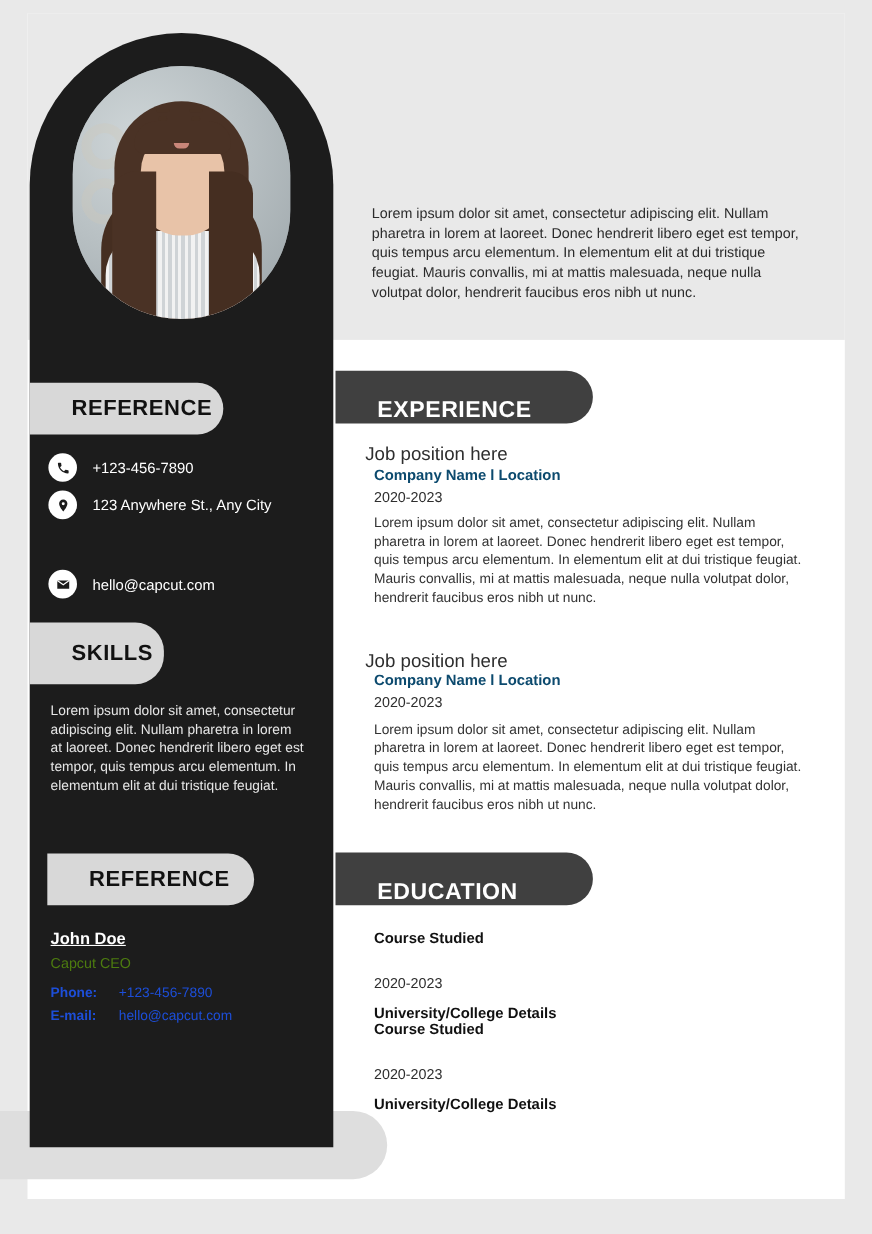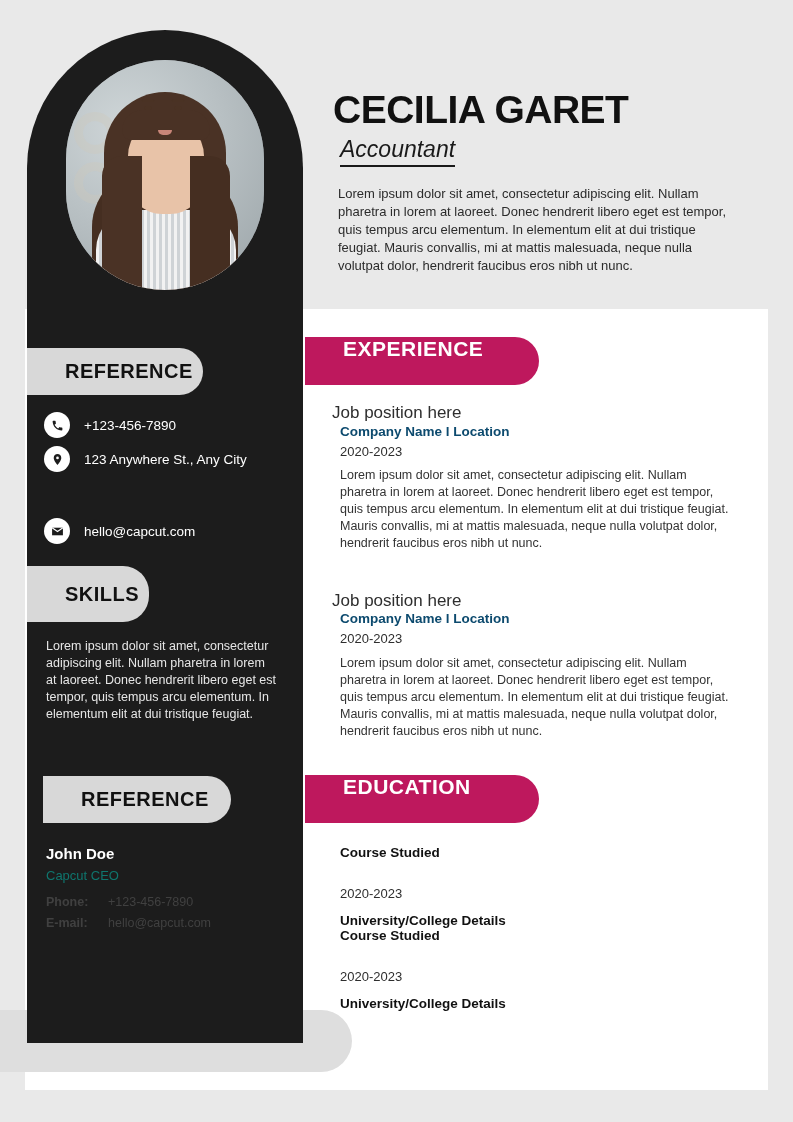--- a/index.html
+++ b/index.html
@@ -126,24 +126,24 @@
     position: absolute;
     background: #d8d8d8;
     border-top-right-radius: 26px;
     border-bottom-right-radius: 26px;
     display: flex; align-items: center;
     padding-left: 38px;
     font-weight: bold; letter-spacing: .5px; color: #111;
   }
   .tab-dark {
     position: absolute;
-    background: #be185d;
+    background: #404040;
     border-top-right-radius: 30px;
     border-bottom-right-radius: 30px;
-    display: flex; align-items: flex-start;
+    display: flex; align-items: flex-end;
     padding-left: 38px;
     font-weight: bold; letter-spacing: .5px; color: #fff;
   }
   #tab-contacts { left: 27px; top: 348px; width: 176px; height: 47px; font-size: 20px; }
   #tab-skills   { left: 27px; top: 566px; width: 122px; height: 56px; font-size: 20px; }
   #tab-reference{ left: 43px; top: 776px; width: 188px; height: 47px; font-size: 20px; }
   #tab-experience { left: 305px; top: 337px; width: 234px; height: 48px; font-size: 21px; }
   #tab-education  { left: 305px; top: 775px; width: 234px; height: 48px; font-size: 21px; }
 
   
@@ -160,23 +160,23 @@
   }
   .ci-icon svg { display:block; }
 
   
   .skills-text {
     position: absolute; left: 46px; top: 638px; width: 230px;
     font-size: 12.5px; line-height: 17px; color: #e6e6e6;
   }
 
   
-  .ref-name { position:absolute; left:46px; top:845px; font-size:15px; font-weight:bold; color:#fff;}
-  .ref-title { position:absolute; left:46px; top:868px; font-size:13px; color:#0f766e;}
-  .ref-row { position:absolute; left:46px; display:flex; gap:10px; font-size:12.5px; color:#404040;}
+  .ref-name { position:absolute; left:46px; top:845px; font-size:15px; font-weight:bold; color:#fff;text-decoration:underline;}
+  .ref-title { position:absolute; left:46px; top:868px; font-size:13px; color:#4d7c0f;}
+  .ref-row { position:absolute; left:46px; display:flex; gap:10px; font-size:12.5px; color:#1d4ed8;}
   .ref-row b { font-weight:bold; width:52px; display:inline-block; }
 
   
   .job-pos { position:absolute; left:332px; font-size:17px; color:#2e2e2e; }
   .job-co  { position:absolute; left:340px; font-size:13.5px; font-weight:bold; color:#0c4a6e; }
   .job-yrs { position:absolute; left:340px; font-size:13px; color:#2e2e2e; }
   .job-desc{ position:absolute; left:340px; width:392px; font-size:12.5px; line-height:17px; color:#333; }
   .edu-course { position:absolute; left:340px; font-size:13.5px; font-weight:bold; color:#111; }
   .edu-uni    { position:absolute; left:340px; font-size:13.5px; font-weight:bold; color:#111;margin-top:48px; }
   .edu-yrs    { position:absolute; left:340px; font-size:13px; color:#2e2e2e; }
@@ -204,22 +204,20 @@
       <div class="brow l"></div>
       <div class="brow r"></div>
       <div class="eye l"></div>
       <div class="eye r"></div>
       <div class="mouth"></div>
       <div class="hair-front-l"></div>
       <div class="hair-front-r"></div>
     </div>
   </div>
 
-  <div class="name">CECILIA GARET</div>
-  <div class="role">Accountant</div>
   <div class="intro">Lorem ipsum dolor sit amet, consectetur adipiscing elit. Nullam pharetra in lorem at laoreet. Donec hendrerit libero eget est tempor, quis tempus arcu elementum. In elementum elit at dui tristique feugiat. Mauris convallis, mi at mattis malesuada, neque nulla volutpat dolor, hendrerit faucibus eros nibh ut nunc.</div>
 
   <div class="tab-light" id="tab-contacts">
     <span>REFERENCE</span>
   </div>
 
   <div class="contact-item" style="top:412px">
     <span class="ci-icon">
       <svg width="13" height="13" viewBox="0 0 24 24" fill="#1c1c1c">
           <path d="M6.6 10.8c1.4 2.8 3.8 5.1 6.6 6.6l2.2-2.2c.3-.3.7-.4 1-.2 1.2.4 2.4.6 3.6.6.6 0 1 .4 1 1V20c0 .6-.4 1-1 1C10.6 21 3 13.4 3 4c0-.6.4-1 1-1h3.5c.6 0 1 .4 1 1 0 1.3.2 2.5.6 3.6.1.4 0 .8-.2 1l-2.3 2.2z"></path>

